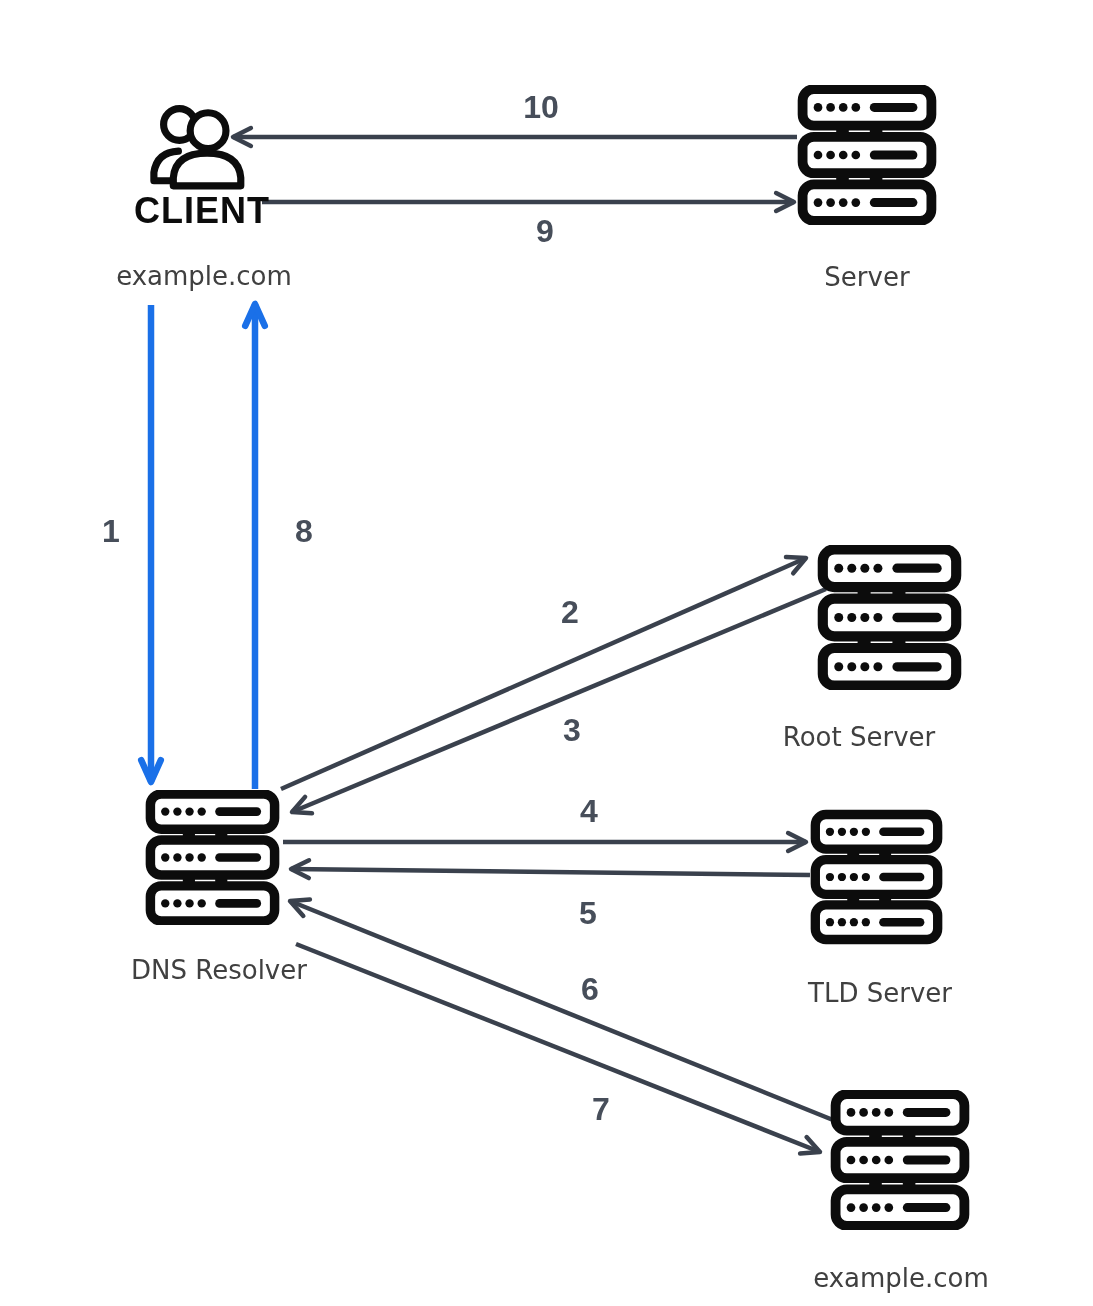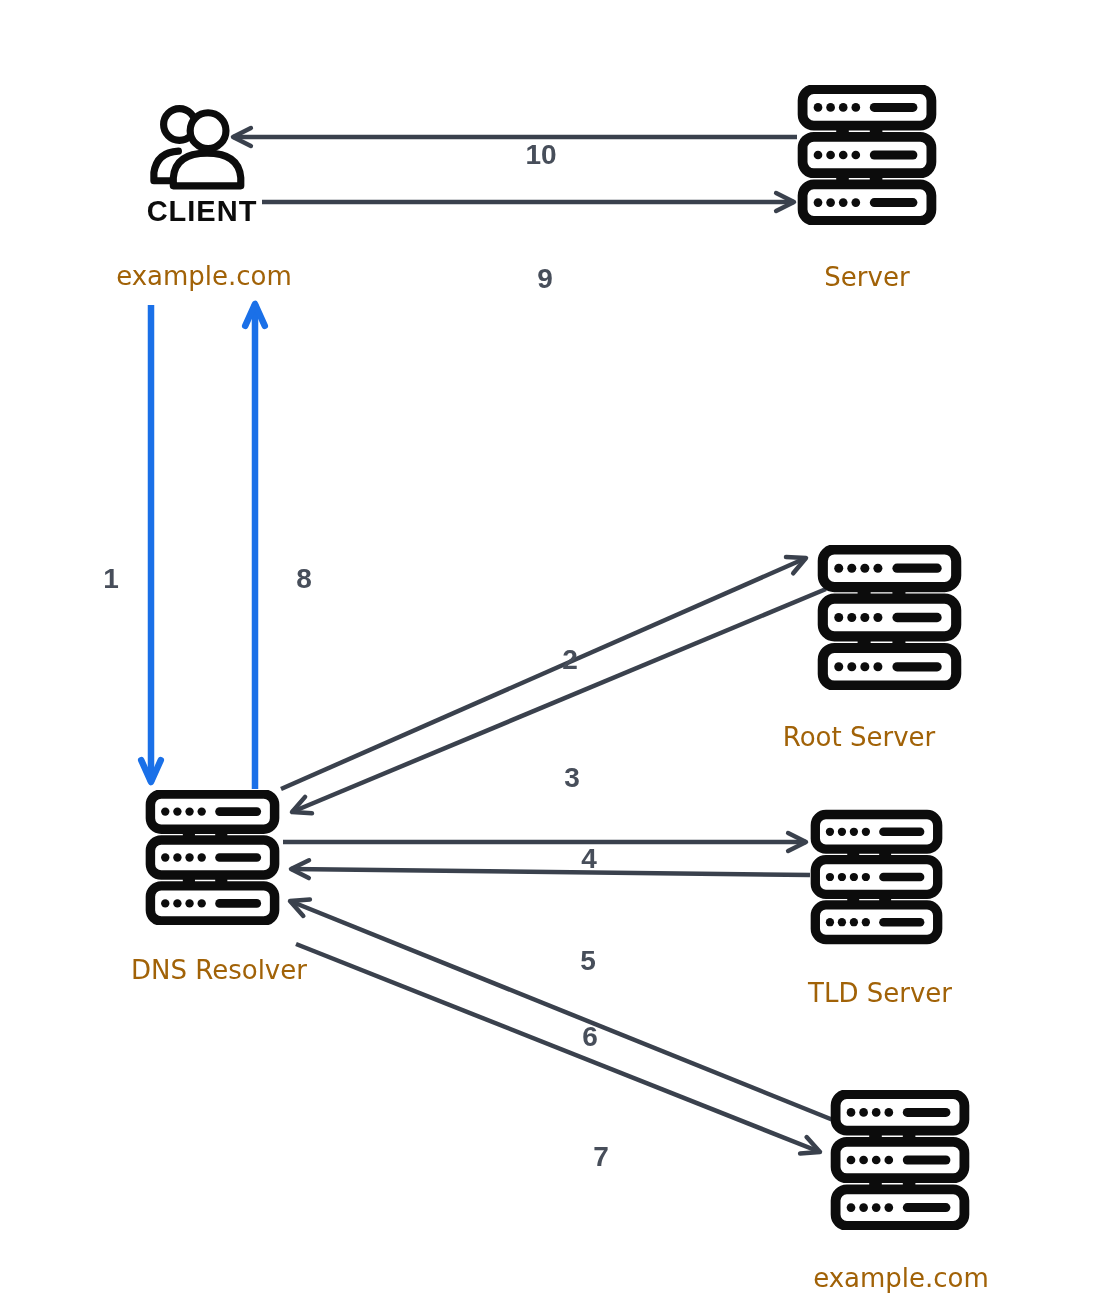--- a/index.html
+++ b/index.html
@@ -10,40 +10,39 @@
     font-family:"DejaVu Sans", sans-serif;
     overflow:hidden;
   }
   #arrow-layer{position:absolute;left:0;top:0;width:1093px;height:1306px;pointer-events:none;}
   .icon{position:absolute;}
   .icon svg{display:block;width:100%;height:100%;}
   .lbl{
     position:absolute;
     transform:translate(-50%,-50%);
     font-size:26px;
-    color:#a16207;
+    color:#404040;
     white-space:nowrap;
     font-family:"DejaVu Sans", sans-serif;
   }
   .client-title{
     font-weight:bold;
-    font-size:29px;
+    font-size:36px;
     letter-spacing:1px;
     color:#0c0c0c;
     font-family:"Liberation Sans", sans-serif;
   }
   .num{
     position:absolute;
     transform:translate(-50%,-50%);
     font-family:"Liberation Sans", sans-serif;
     font-weight:bold;
-    font-size:28px;
+    font-size:32px;
     color:#474e5a;
     white-space:nowrap;
-    margin-top:48px;
   }
 </style>
 </head>
 <body>
 
 <div class="diagram">
 
   <svg id="arrow-layer" width="1093" height="1306" viewBox="0 0 1093 1306" xmlns="http://www.w3.org/2000/svg">
       <g>
         <line x1="151" y1="305" x2="151" y2="782" stroke="#1a70e8" stroke-width="6.5"></line>

